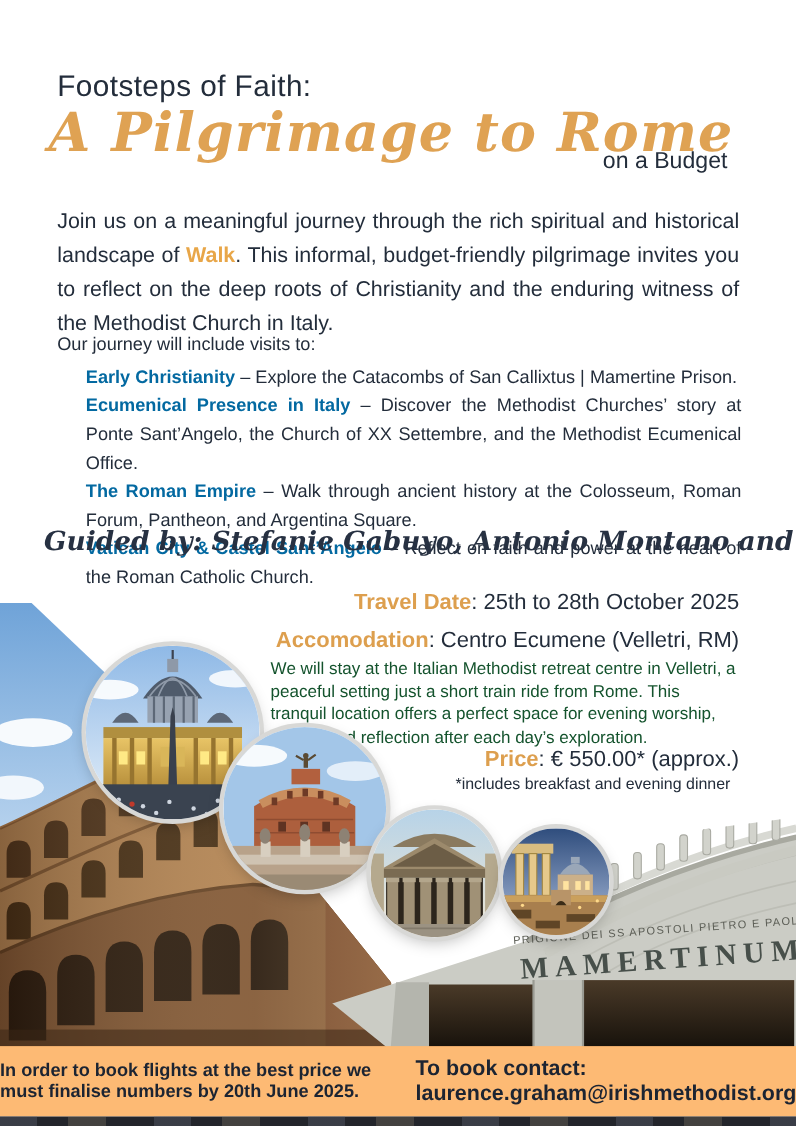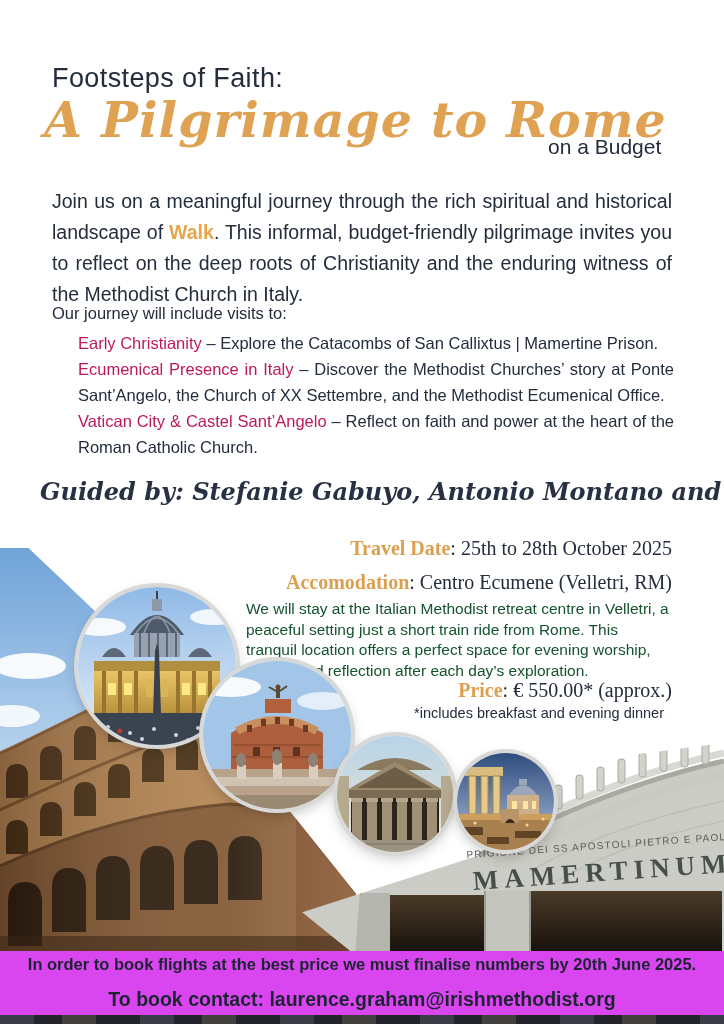--- a/index.html
+++ b/index.html
@@ -20,29 +20,29 @@
   
   .intro{
     left:52px;top:183px;width:620px;font-size:19.5px;line-height:31px;
     text-align:justify;color:#232d3b;
   }
   .intro b{color:#e8a648;font-weight:bold;}
   
   .j-head{left:52px;top:301px;font-size:16.5px;color:#232d3b;}
   .j-list{left:78px;top:327px;width:596px;font-size:16.5px;line-height:26px;color:#232d3b;}
   .j-list p{margin:0;text-align:justify;-moz-text-align-last:left;text-align-last:left;}
-  .j-lead{color:#be185d;font-weight:normal;}
+  .j-lead{color:#0369a1;font-weight:bold;}
   
   .guides{
     left:40px;top:474px;width:644px;text-align:center;
     font-family:"DejaVu Serif",serif;font-style:italic;font-weight:600;
     font-size:24px;color:#273142;white-space:nowrap;
   }
   
-  .detail-line{right:52px;text-align:right;font-size:20px;color:#232d3b;white-space:nowrap;font-family:Liberation Serif, serif;}
+  .detail-line{right:52px;text-align:right;font-size:20px;color:#232d3b;white-space:nowrap;}
   .detail-line .lbl{color:#dd9f4e;font-weight:bold;}
   .travel{top:534px;}
   .accom{top:568px;}
   .accom-desc{
     right:52px;top:596px;width:426px;text-align:left;
     font-size:15.5px;line-height:20.5px;color:#14532d;
   }
   .price{top:676px;}
   .price-note{right:60px;top:702px;text-align:right;font-size:14.5px;color:#232d3b;}
   
@@ -59,22 +59,22 @@
     position:absolute;border-radius:50%;overflow:hidden;background:#fff;
     box-shadow:0 0 0 4px #d8d8d6,0 5px 14px rgba(0,0,0,.25);
   }
   .c-stpeters{left:78px;top:584px;width:158px;height:158px;}
   .c-castel{left:203px;top:658px;width:148px;height:148px;}
   .c-pantheon{left:337px;top:733px;width:116px;height:116px;}
   .c-forum{left:457px;top:750px;width:97px;height:97px;}
   .circle svg,.photo svg{display:block;width:100%;height:100%;}
   
   .footer-bar{
-    left:0;top:948px;width:724px;height:64px;background:#d946ef;
-    display:flex;flex-direction:column;align-items:center;justify-content:center;gap:14px;
+    left:0;top:948px;width:724px;height:64px;background:#fdba74;
+    display:flex;align-items:center;justify-content:center;gap:14px;
   }
   .footer-bar .l1{font-size:16.5px;font-weight:bold;color:#1c2432;}
   .footer-bar .l2{font-size:19.5px;font-weight:bold;color:#1c2432;}
   .bottom-strip{
     left:0;top:1012px;width:724px;height:12px;background:#23252b;
     background-image:repeating-linear-gradient(90deg,
       rgba(95,100,115,.38) 0 34px,rgba(0,0,0,0) 34px 62px,
       rgba(150,138,115,.28) 62px 96px,rgba(0,0,0,0) 96px 140px);
   }
 </style>
@@ -86,20 +86,21 @@
   <div class="abs kicker">Footsteps of Faith:</div>
   <div class="abs script-title">A Pilgrimage to Rome</div>
   <div class="abs suffix">on a Budget</div>
 
   <div class="abs intro"><span>Join us on a meaningful journey through the rich spiritual and historical landscape of </span><b>Walk</b><span>. This informal, budget-friendly pilgrimage invites you to reflect on the deep roots of Christianity and the enduring witness of the Methodist Church in Italy.</span></div>
 
   <div class="abs j-head">Our journey will include visits to:</div>
   <div class="abs j-list">
     <p><span class="j-lead">Early Christianity</span> <span>– Explore the Catacombs of San Callixtus | Mamertine Prison.</span></p>
     <p><span class="j-lead">Ecumenical Presence in Italy</span> <span>– Discover the Methodist Churches’ story at Ponte Sant’Angelo, the Church of XX Settembre, and the Methodist Ecumenical Office.</span></p>
+    <p><span class="j-lead">The Roman Empire</span> <span>– Walk through ancient history at the Colosseum, Roman Forum, Pantheon, and Argentina Square.</span></p>
     <p><span class="j-lead">Vatican City &amp; Castel Sant’Angelo</span> <span>– Reflect on faith and power at the heart of the Roman Catholic Church.</span></p>
   </div>
 
   <div class="abs guides">Guided by: Stefanie Gabuyo, Antonio Montano and Laurence Graham</div>
 
   <div class="abs detail-line travel"><span class="lbl">Travel Date</span><span>: 25th to 28th October 2025</span></div>
   <div class="abs detail-line accom"><span class="lbl">Accomodation</span><span>: Centro Ecumene (Velletri, RM)</span></div>
   <div class="abs accom-desc">We will stay at the Italian Methodist retreat centre in Velletri, a peaceful setting just a short train ride from Rome. This tranquil location offers a perfect space for evening worship, prayer, and reflection after each day’s exploration.</div>
   <div class="abs detail-line price"><span class="lbl">Price</span><span>: € 550.00* (approx.)</span></div>
   <div class="abs price-note">*includes breakfast and evening dinner</div>

